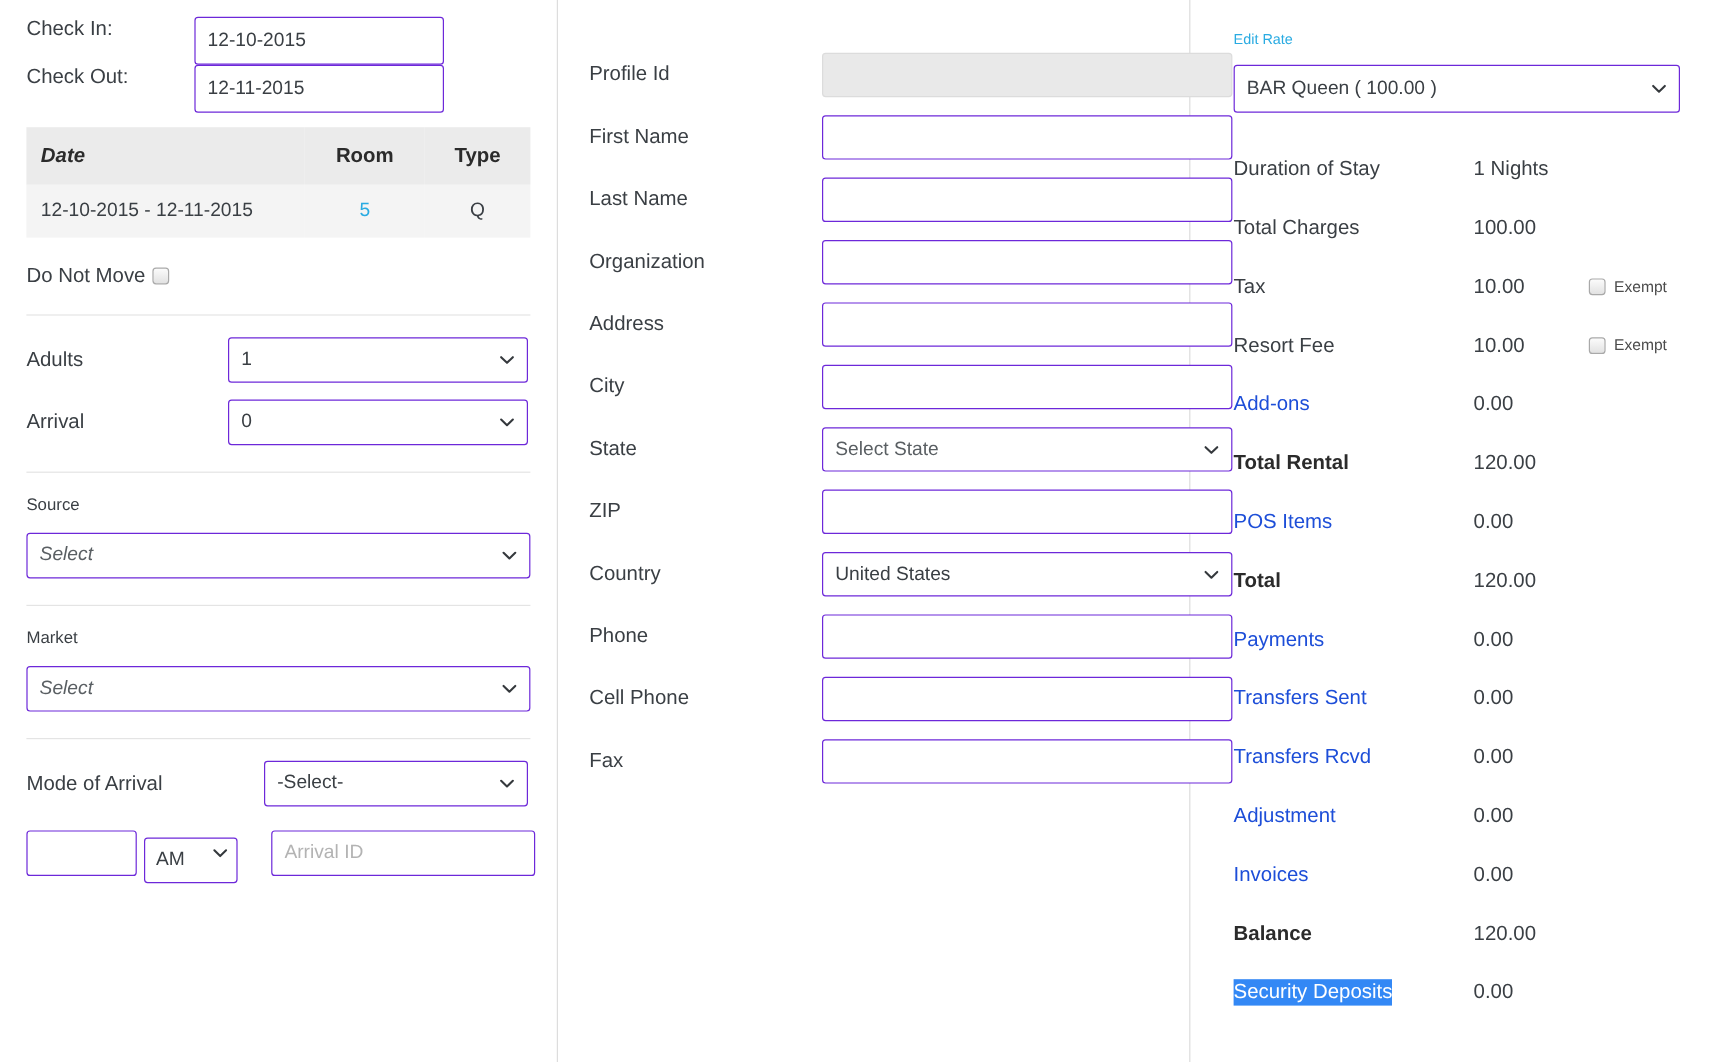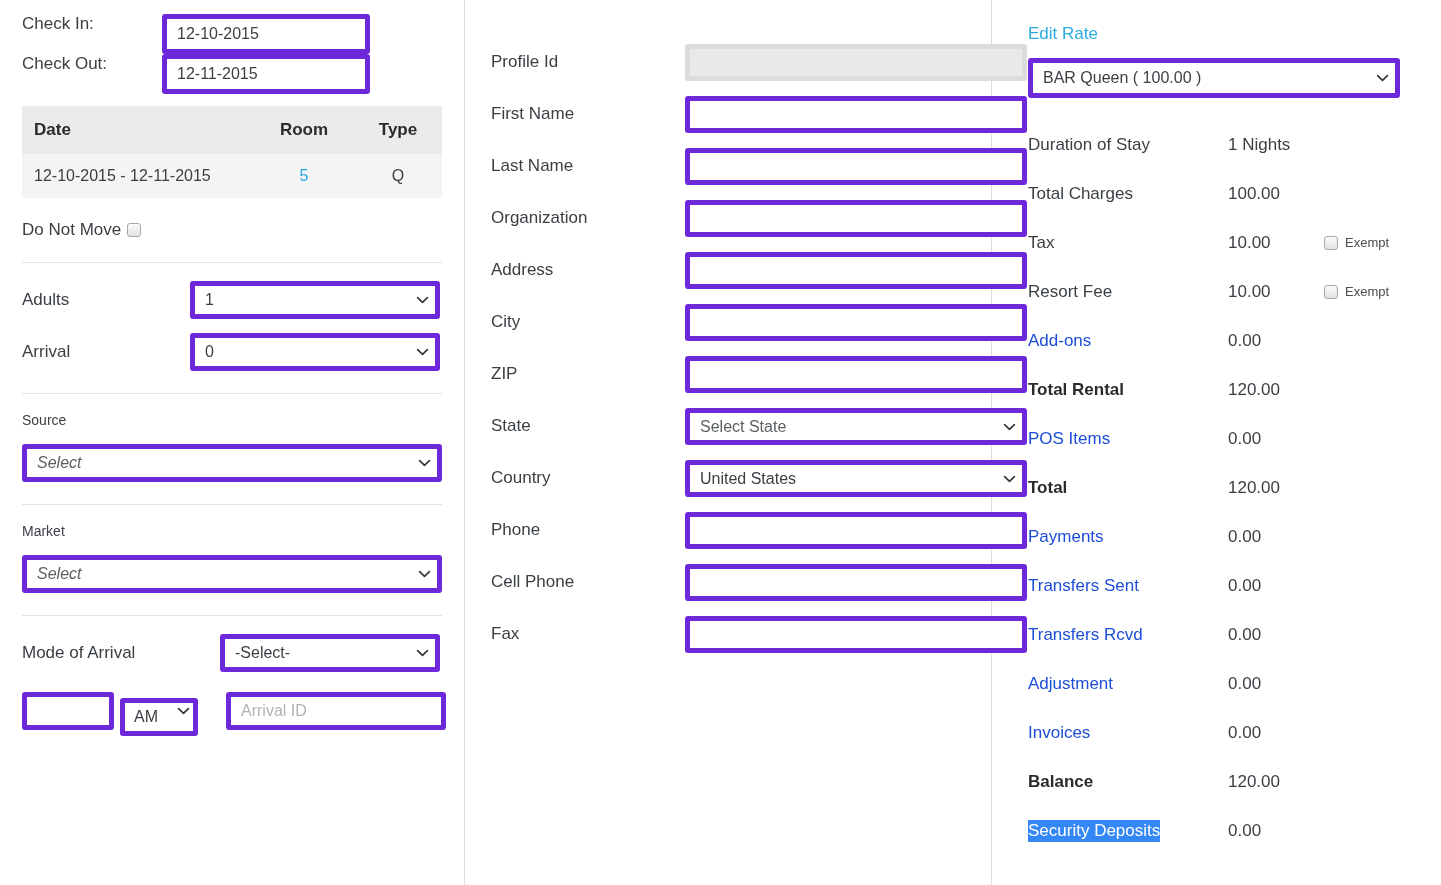--- a/index.html
+++ b/index.html
@@ -46,21 +46,21 @@
     font-size: 17px;
     color: #3a3f44;
     line-height: 1.2;
   }
 
   .txt, .sel {
     font-family: "Liberation Sans", sans-serif;
     font-size: 16px;
     color: #3a3f44;
     background: #ffffff;
-    border: 5px solid #6d28d9;
+    border: 1px solid #6d28d9;
     border-radius: 3px;
     height: 38px;
     padding: 0 10px;
     outline: none;
     width: 100%;
   }
   .txt::placeholder { color: #b3b3b3; }
   .txt[disabled] { background: #e9e9e9; border-color: #dcdcdc; }
 
   
@@ -108,21 +108,21 @@
     color: #2b2b2b;
     text-align: left;
     padding: 14px 12px;
   }
   table.stay td {
     background: #f4f4f4;
     font-size: 16px;
     color: #3a3f44;
     padding: 13px 12px;
   }
-  table.stay th.c-date { width: 232px; }
+  table.stay th.c-date { width: 232px; font-style: italic; }
   table.stay th.c-room, table.stay td.c-room { width: 100px; text-align: center; }
   table.stay th.c-type, table.stay td.c-type { width: 88px; text-align: center; }
   td.c-room a { color: #29abe2; text-decoration: none; }
 
   .dnm {
     display: flex;
     align-items: center;
     gap: 6px;
     margin-top: 22px;
     font-size: 17px;
@@ -168,21 +168,21 @@
 
   
   .prow { display: flex; align-items: center; margin-bottom: 15px; gap: 36px; }
   .prow .flabel { width: 158px; flex: 0 0 158px; font-size: 17px; }
   .prow .field { width: 342px; flex: 0 0 342px; }
   .prow .txt, .prow .sel { height: 37px; }
 
   
   .rate-link {
     color: #29abe2;
-    font-size: 17px;
+    font-size: 12px;
     text-decoration: none;
     display: inline-block;
     margin-bottom: 14px;
   }
   .rate-sel { width: 372px; margin-bottom: 22px; }
   .rate-sel .sel { height: 40px; }
 
   .brow {
     display: flex;
     align-items: center;
@@ -401,41 +401,41 @@
     </div>
 
     <div class="prow">
       <div class="flabel">City</div>
       <div class="field">
         <input class="txt" type="text" value="" style="">
       </div>
     </div>
 
     <div class="prow">
-      <div class="flabel">ZIP</div>
-      <div class="field">
-        <input class="txt" type="text" value="" style="">
-      </div>
-    </div>
-
-    <div class="prow">
       <div class="flabel">State</div>
       <div class="field">
         <div class="selwrap">
           <div class="sel placeholder">Select State</div>
           <span class="chev">
             <svg viewBox="0 0 12 12" width="13" height="13">
                 <path d="M1.5 3.8 L6 8.2 L10.5 3.8" fill="none" stroke="#35393d" stroke-width="1.6" stroke-linecap="round" stroke-linejoin="round"></path>
               </svg>
           </span>
         </div>
       </div>
     </div>
 
     <div class="prow">
+      <div class="flabel">ZIP</div>
+      <div class="field">
+        <input class="txt" type="text" value="" style="">
+      </div>
+    </div>
+
+    <div class="prow">
       <div class="flabel">Country</div>
       <div class="field">
         <div class="selwrap">
           <div class="sel">United States</div>
           <span class="chev">
             <svg viewBox="0 0 12 12" width="13" height="13">
                 <path d="M1.5 3.8 L6 8.2 L10.5 3.8" fill="none" stroke="#35393d" stroke-width="1.6" stroke-linecap="round" stroke-linejoin="round"></path>
               </svg>
           </span>
         </div>

